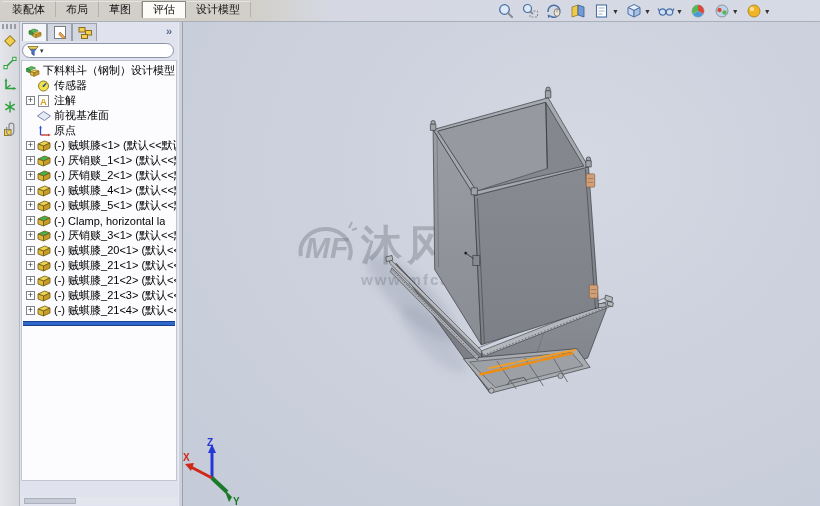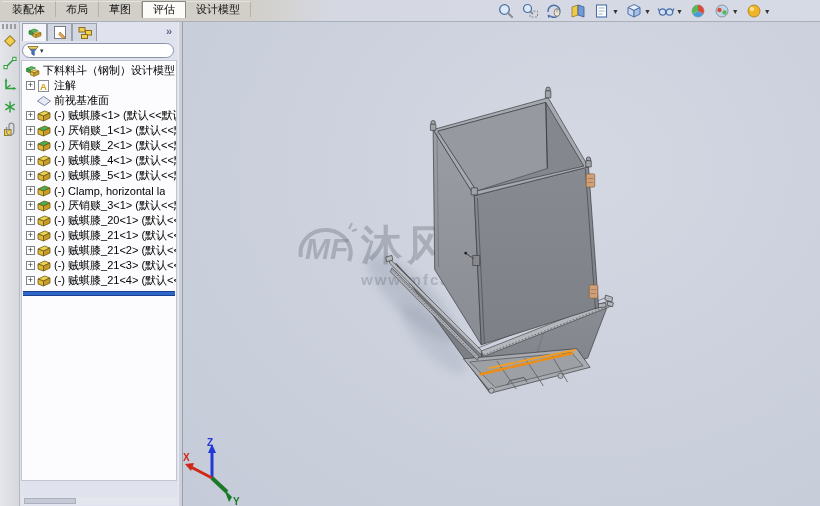--- a/index.html
+++ b/index.html
@@ -51,21 +51,21 @@
   #panel-hscroll .thumb{position:absolute;left:3px;top:1px;width:52px;height:6px;background:#c6cad6;border:1px solid #aab0bc;box-sizing:border-box;}
 
   
   #splitter{position:absolute;left:178px;top:22px;width:5px;height:484px;
     background:#cdd1d9;border-left:1px solid #e8eaee;border-right:1px solid #9aa0aa;box-sizing:border-box;}
 
   
   #viewport{position:absolute;left:183px;top:22px;width:637px;height:484px;
     background:radial-gradient(ellipse at 62% 30%, #d3d8e3 0%, #ccd1dd 48%, #c5cbd8 100%);overflow:hidden;}
   #watermark{position:absolute;left:112px;top:196px;color:rgba(122,127,138,.45);z-index:1;}
-  #wm-row{display:flex;align-items:center;}
+  #wm-row{display:flex;}
   #wm-title{font-size:41px;font-weight:bold;letter-spacing:5px;margin-left:4px;}
   #wm-url{font-size:15px;font-weight:bold;letter-spacing:2px;color:rgba(122,127,138,.40);margin:-2px 0 0 66px;}
   #model{position:absolute;left:0;top:0;z-index:2;}
   #triad{position:absolute;left:0px;top:412px;z-index:3;}
 </style>
 </head>
 <body>
 
 <div id="topbar">
   <div id="cmd-tabs">
@@ -223,37 +223,60 @@
             <polygon points="1.5,4.5 6.5,2.5 10.5,4 5.5,6" fill="#58c058" stroke="#2f7a34" stroke-width=".7"></polygon>
             <polygon points="1.5,4.5 5.5,6 5.5,9 1.5,7.5" fill="#3f9a44" stroke="#2f7a34" stroke-width=".7"></polygon>
             <polygon points="5.5,7.5 10.5,5.8 14,7 9,8.8" fill="#f2d24e" stroke="#8a6d1e" stroke-width=".7"></polygon>
             <polygon points="5.5,7.5 9,8.8 9,12.3 5.5,11" fill="#e0b83c" stroke="#8a6d1e" stroke-width=".7"></polygon>
             <polygon points="9,8.8 14,7 14,10.3 9,12.3" fill="#c89a28" stroke="#8a6d1e" stroke-width=".7"></polygon>
           </svg>
         </span>
         <span class="tlabel">下料料斗（钢制）设计模型 （默认</span>
       </div>
       <div class="trow">
+        <span class="expsp"></span>
+        <span class="ticon">
+          <svg width="16" height="14" viewBox="0 0 16 14">
+            <circle cx="7.5" cy="7" r="5" fill="#f2e24e" stroke="#8a7d1e"></circle>
+            <line x1="7.5" y1="7" x2="10.2" y2="4.3" stroke="#2a4a9a" stroke-width="1.3"></line>
+            <circle cx="7.5" cy="7" r="1" fill="#2a4a9a"></circle>
+          </svg>
+        </span>
+        <span class="tlabel">传感器</span>
+      </div>
+      <div class="trow">
         <span class="exp">+</span>
         <span class="ticon">
           <svg width="16" height="14" viewBox="0 0 16 14">
             <rect x="2.5" y="1.5" width="10" height="11" fill="#fff" stroke="#8a8d94"></rect>
             <text x="7.5" y="10.5" font-size="9.5" font-weight="bold" fill="#d8a018" text-anchor="middle" font-family="Liberation Sans,sans-serif">A</text>
           </svg>
         </span>
         <span class="tlabel">注解</span>
       </div>
       <div class="trow">
         <span class="expsp"></span>
         <span class="ticon">
           <svg width="16" height="14" viewBox="0 0 16 14">
             <polygon points="1.5,7 7.5,2.5 14.5,7 8.5,11.5" fill="rgba(170,185,215,.28)" stroke="#7a86a8"></polygon>
           </svg>
         </span>
         <span class="tlabel">前视基准面</span>
+      </div>
+      <div class="trow">
+        <span class="expsp"></span>
+        <span class="ticon">
+          <svg width="16" height="14" viewBox="0 0 16 14">
+            <line x1="4.5" y1="11" x2="13" y2="11" stroke="#c03028" stroke-width="1.3"></line>
+            <polygon points="14.8,11 12,9.7 12,12.3" fill="#c03028"></polygon>
+            <line x1="4.5" y1="11" x2="4.5" y2="3.5" stroke="#2a4ada" stroke-width="1.3"></line>
+            <polygon points="4.5,1.5 3.2,4.2 5.8,4.2" fill="#2a4ada"></polygon>
+          </svg>
+        </span>
+        <span class="tlabel">原点</span>
       </div>
       <div class="trow">
         <span class="exp">+</span>
         <span class="ticon">
           <svg width="16" height="14" viewBox="0 0 16 14">
             <polygon points="2,5 8.5,2 14,4 7.5,7" fill="#ecd253" stroke="#6b5a10" stroke-width=".8"></polygon>
             <polygon points="2,5 7.5,7 7.5,12 2,10" fill="#e0b83c" stroke="#6b5a10" stroke-width=".8"></polygon>
             <polygon points="7.5,7 14,4 14,9 7.5,12" fill="#c89a28" stroke="#6b5a10" stroke-width=".8"></polygon>
           </svg>
         </span>

